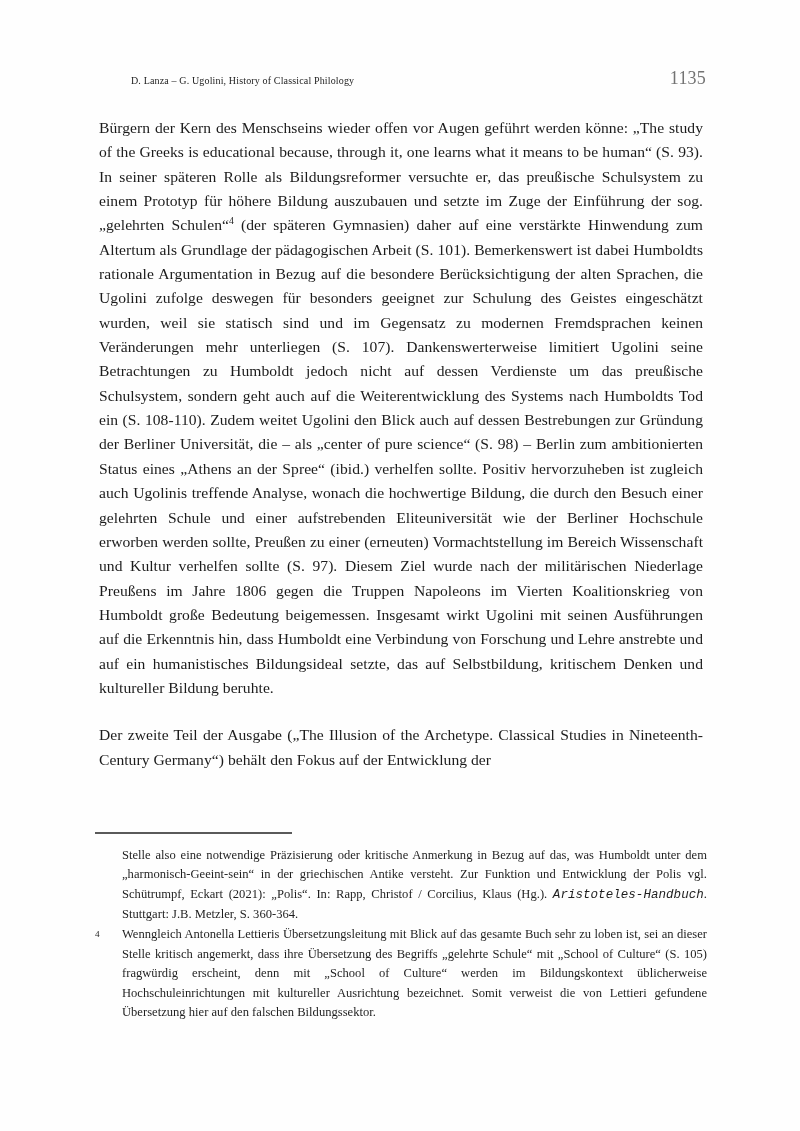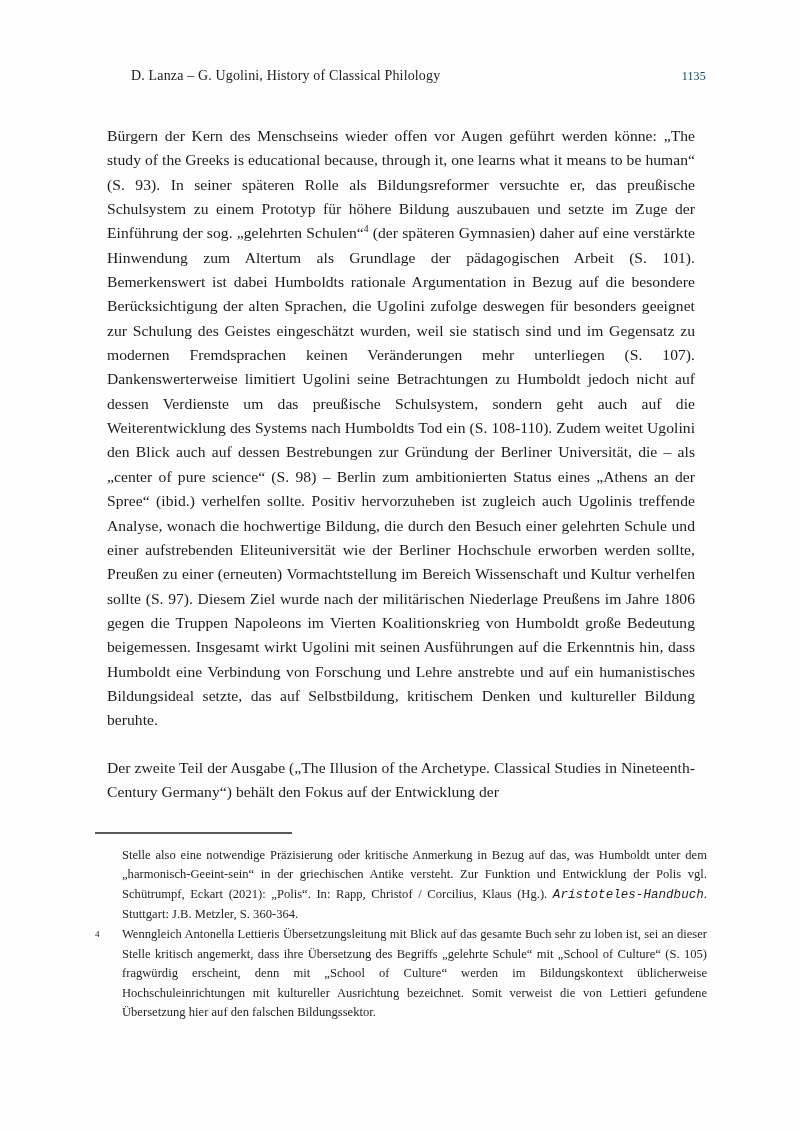--- a/index.html
+++ b/index.html
@@ -30,41 +30,41 @@
     position: absolute;
     left: 95px;
     top: 68px;
     width: 611px;
     height: 22px;
     display: flex;
     align-items: baseline;
     justify-content: space-between;
   }
   .running-head-title {
-    font-size: 14px;
+    font-size: 10px;
     letter-spacing: 0.15px;
     color: #1c1c1c;
     white-space: nowrap;
     margin-left: 36px;
   }
   .running-head-folio {
-    font-size: 12px;
-    color: #0c4a6e;
+    font-size: 18px;
+    color: #737373;
     letter-spacing: 0.2px;
   }
 
   
   .body-block {
     position: absolute;
     left: 95px;
     top: 112px;
     width: 612px;
   }
   p.body-par {
-    margin: 12px;
+    margin: 4px;
     font-size: 15.6px;
     line-height: 24.35px;
     text-align: justify;
     text-justify: inter-word;
     color: #1b1b1b;
     hyphens: manual;
     letter-spacing: 0.04px;
   }
   p.body-par + p.body-par {
     margin-top: 23px;

